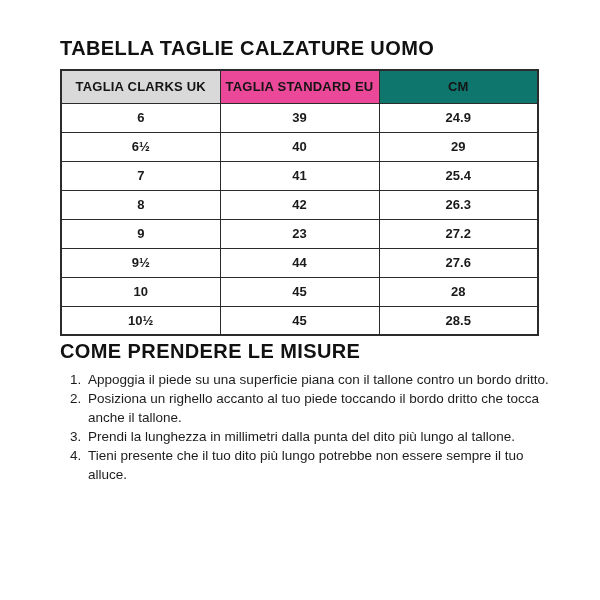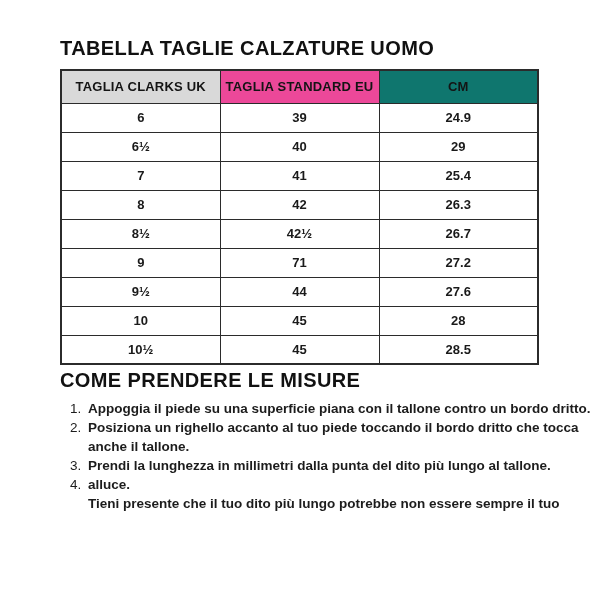--- a/index.html
+++ b/index.html
@@ -68,21 +68,20 @@
     color: #1c1c1c;
   }
   .instr-num {
     flex: 0 0 18px;
     white-space: nowrap;
   }
   .instr-text { }
   .instr-text .line {
     display: block;
     white-space: nowrap;
-    font-weight: bold;
   }
 </style>
 </head>
 <body>
 
 <div class="page">
 
   <div class="doc-title">TABELLA TAGLIE CALZATURE UOMO</div>
 
   <table class="size-table">
@@ -108,27 +107,22 @@
           <td>7</td>
           <td>41</td>
           <td>25.4</td>
         </tr>
         <tr>
           <td>8</td>
           <td>42</td>
           <td>26.3</td>
         </tr>
         <tr>
-          <td>8½</td>
-          <td>42½</td>
-          <td>26.7</td>
-        </tr>
-        <tr>
           <td>9</td>
-          <td>71</td>
+          <td>23</td>
           <td>27.2</td>
         </tr>
         <tr>
           <td>9½</td>
           <td>44</td>
           <td>27.6</td>
         </tr>
         <tr>
           <td>10</td>
           <td>45</td>
@@ -160,19 +154,19 @@
       </div>
       <div class="instr-item">
         <span class="instr-num">3.</span>
         <span class="instr-text">
           <span class="line">Prendi la lunghezza in millimetri dalla punta del dito più lungo al tallone.</span>
         </span>
       </div>
       <div class="instr-item">
         <span class="instr-num">4.</span>
         <span class="instr-text">
+          <span class="line">Tieni presente che il tuo dito più lungo potrebbe non essere sempre il tuo</span>
           <span class="line">alluce.</span>
-          <span class="line">Tieni presente che il tuo dito più lungo potrebbe non essere sempre il tuo</span>
         </span>
       </div>
     </div>
 
 </div>
 
 </body></html>

